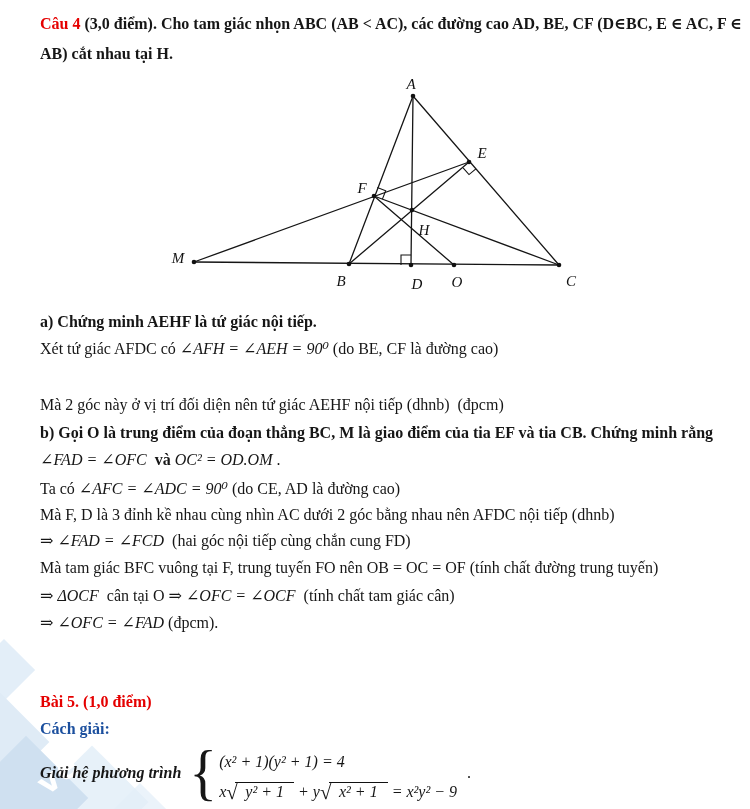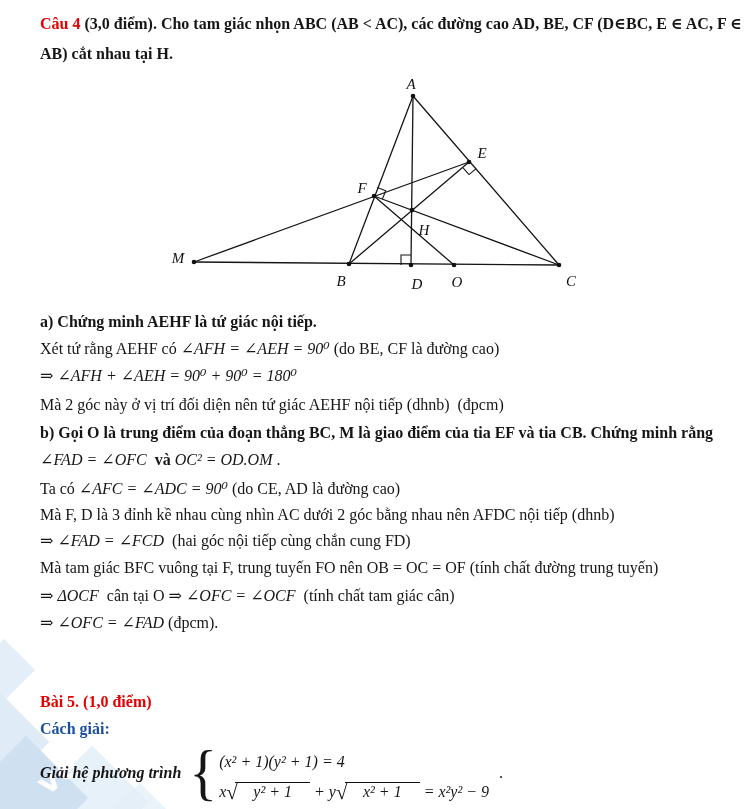--- a/index.html
+++ b/index.html
@@ -28,21 +28,21 @@
   #diagram{position:absolute;left:165px;top:65px;}
   .dlabel text{font-family:"Liberation Serif","DejaVu Serif",serif;font-style:italic;font-size:15px;fill:#111;text-anchor:middle;}
 
   
   .solve{position:absolute;left:40px;top:740px;display:flex;align-items:center;}
   .solve-label{font-weight:bold;font-style:italic;white-space:pre;}
   .brace{font-size:58px;line-height:64px;font-weight:400;margin:0 2px 0 8px;transform:scaleY(1.04);}
   .eqs{display:flex;flex-direction:column;justify-content:flex-end;gap:3px;margin-top:8px;}
   .eq{white-space:pre;font-style:italic;line-height:27px;}
   .sqrt{font-style:normal;font-size:21px;line-height:1;vertical-align:-2px;}
-  .rad{border-top:1.3px solid #111;margin-left:-2.5px;padding:0 18px;}
+  .rad{border-top:1.3px solid #111;margin-left:-2.5px;padding:0 10px;}
   .period{margin-left:10px;align-self:center;}
 
   
   .wm-sq{position:absolute;transform:rotate(45deg);}
   #wm1{left:-52px;top:700px;width:84px;height:84px;background:var(--wm-pale);}
   #wm2{left:-18px;top:648px;width:44px;height:44px;background:var(--wm-light);}
   #wm3{left:-18px;top:754px;width:88px;height:88px;background:var(--wm-mid);}
   #wm4{left:52px;top:762px;width:80px;height:80px;background:var(--wm-light);opacity:.85;}
   #wm5{left:118px;top:792px;width:44px;height:44px;background:var(--wm-light);opacity:.7;}
   .wm-text{
@@ -102,22 +102,21 @@
       <text x="259" y="170">H</text>
       <text x="13" y="198">M</text>
       <text x="176" y="221">B</text>
       <text x="252" y="224">D</text>
       <text x="292" y="222">O</text>
       <text x="406" y="221">C</text>
     </g>
   </svg>
 
   <div class="line" style="top:311px"><span class="seg-bi">a) Chứng minh AEHF là tứ giác nội tiếp.</span></div>
-  <div class="line" style="top:338px"><span class="seg-u">Xét tứ rằng AEHF có </span><span class="seg-i">∠AFH = ∠AEH = 90⁰</span><span class="seg-u"> (do BE, CF là đường cao)</span></div>
-  <div class="line" style="top:365px"><span class="seg-u">⇒ </span><span class="seg-i">∠AFH + ∠AEH = 90⁰ + 90⁰ = 180⁰</span></div>
+  <div class="line" style="top:338px"><span class="seg-u">Xét tứ giác AFDC có </span><span class="seg-i">∠AFH = ∠AEH = 90⁰</span><span class="seg-u"> (do BE, CF là đường cao)</span></div>
   <div class="line" style="top:394px"><span class="seg-u">Mà 2 góc này ở vị trí đối diện nên tứ giác AEHF nội tiếp (dhnb)  (đpcm)</span></div>
 
   <div class="line" style="top:422px"><span class="seg-bi">b) Gọi O là trung điểm của đoạn thẳng BC, M là giao điểm của tia EF và tia CB. Chứng minh rằng</span></div>
   <div class="line" style="top:449px"><span class="seg-i">∠FAD = ∠OFC</span><span class="seg-bi">  và </span><span class="seg-i">OC² = OD.OM</span><span class="seg-u"> .</span></div>
   <div class="line" style="top:478px"><span class="seg-u">Ta có </span><span class="seg-i">∠AFC = ∠ADC = 90⁰</span><span class="seg-u"> (do CE, AD là đường cao)</span></div>
   <div class="line" style="top:504px"><span class="seg-u">Mà F, D là 3 đỉnh kề nhau cùng nhìn AC dưới 2 góc bằng nhau nên AFDC nội tiếp (dhnb)</span></div>
   <div class="line" style="top:530px"><span class="seg-u">⇒ </span><span class="seg-i">∠FAD = ∠FCD</span><span class="seg-u">  (hai góc nội tiếp cùng chắn cung FD)</span></div>
   <div class="line" style="top:557px"><span class="seg-u">Mà tam giác BFC vuông tại F, trung tuyến FO nên OB = OC = OF (tính chất đường trung tuyến)</span></div>
   <div class="line" style="top:585px"><span class="seg-u">⇒ </span><span class="seg-i">ΔOCF</span><span class="seg-u">  cân tại O </span><span class="seg-u">⇒ </span><span class="seg-i">∠OFC = ∠OCF</span><span class="seg-u">  (tính chất tam giác cân)</span></div>
   <div class="line" style="top:612px"><span class="seg-u">⇒ </span><span class="seg-i">∠OFC = ∠FAD</span><span class="seg-u"> (đpcm).</span></div>

